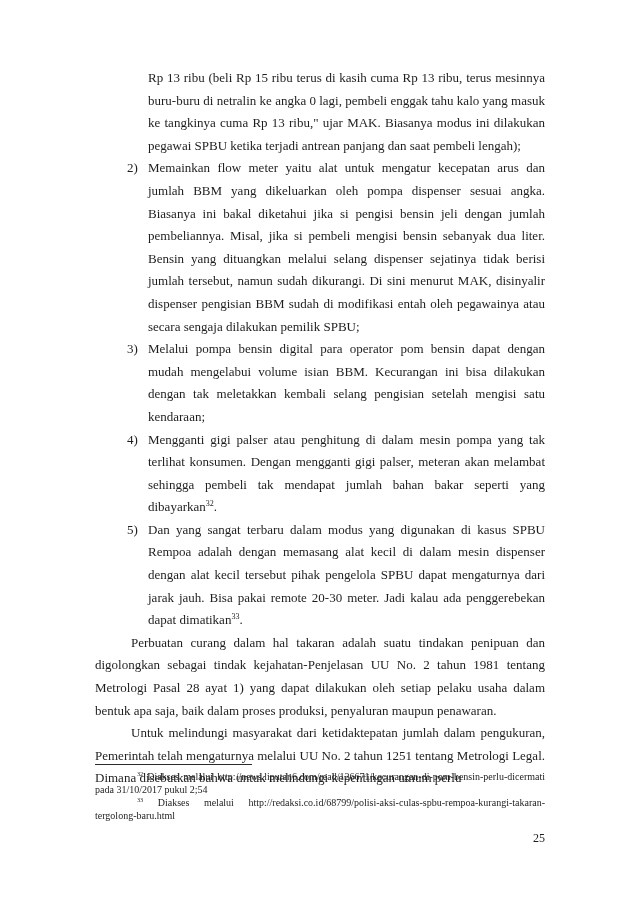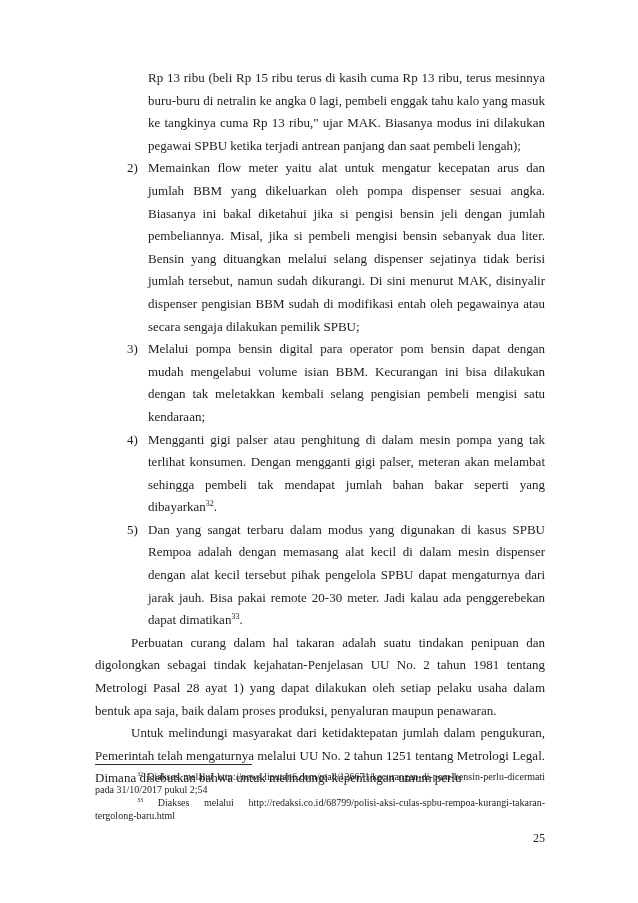--- a/index.html
+++ b/index.html
@@ -56,21 +56,21 @@
   }
 </style>
 </head>
 <body>
 
 <div class="page">
   <main class="body-text">
     <section id="list-section">
         <div class="list-item"><span class="marker"></span><span class="item-text">Rp 13 ribu (beli Rp 15 ribu terus di kasih cuma Rp 13 ribu, terus mesinnya buru-buru di netralin ke angka 0 lagi, pembeli enggak tahu kalo yang masuk ke tangkinya cuma Rp 13 ribu," ujar MAK. Biasanya modus ini dilakukan pegawai SPBU ketika terjadi antrean panjang dan saat pembeli lengah);</span></div>
         <div class="list-item"><span class="marker">2)</span><span class="item-text">Memainkan flow meter yaitu alat untuk mengatur kecepatan arus dan jumlah BBM yang dikeluarkan oleh pompa dispenser sesuai angka. Biasanya ini bakal diketahui jika si pengisi bensin jeli dengan jumlah pembeliannya. Misal, jika si pembeli mengisi bensin sebanyak dua liter. Bensin yang dituangkan melalui selang dispenser sejatinya tidak berisi jumlah tersebut, namun sudah dikurangi. Di sini menurut MAK, disinyalir dispenser pengisian BBM sudah di modifikasi entah oleh pegawainya atau secara sengaja dilakukan pemilik SPBU;</span></div>
-        <div class="list-item"><span class="marker">3)</span><span class="item-text">Melalui pompa bensin digital para operator pom bensin dapat dengan mudah mengelabui volume isian BBM. Kecurangan ini bisa dilakukan dengan tak meletakkan kembali selang pengisian pembeli mengisi satu kendaraan;</span></div>
+        <div class="list-item"><span class="marker">3)</span><span class="item-text">Melalui pompa bensin digital para operator pom bensin dapat dengan mudah mengelabui volume isian BBM. Kecurangan ini bisa dilakukan dengan tak meletakkan kembali selang pengisian setelah mengisi satu kendaraan;</span></div>
         <div class="list-item"><span class="marker">4)</span><span class="item-text">Mengganti gigi palser atau penghitung di dalam mesin pompa yang tak terlihat konsumen. Dengan mengganti gigi palser, meteran akan melambat sehingga pembeli tak mendapat jumlah bahan bakar seperti yang dibayarkan<sup class="fn-ref">32</sup>.</span></div>
         <div class="list-item"><span class="marker">5)</span><span class="item-text">Dan yang sangat terbaru dalam modus yang digunakan di kasus SPBU Rempoa adalah dengan memasang alat kecil di dalam mesin dispenser dengan alat kecil tersebut pihak pengelola SPBU dapat mengaturnya dari jarak jauh. Bisa pakai remote 20-30 meter. Jadi kalau ada penggerebekan dapat dimatikan<sup class="fn-ref">33</sup>.</span></div>
       </section>
     <section id="para-section">
         <p class="para">Perbuatan curang dalam hal takaran adalah suatu tindakan penipuan  dan digolongkan sebagai tindak kejahatan-Penjelasan UU No. 2 tahun 1981 tentang Metrologi Pasal 28 ayat 1) yang dapat dilakukan oleh setiap pelaku usaha dalam bentuk apa saja, baik dalam proses produksi, penyaluran maupun penawaran.</p>
         <p class="para">Untuk melindungi masyarakat dari ketidaktepatan jumlah dalam pengukuran, Pemerintah telah mengaturnya melalui UU No. 2 tahun 1251 tentang Metrologi Legal. Dimana disebutkan bahwa untuk melindungi kepentingan umum perlu</p>
       </section>
   </main>
 
   <footer class="footnote-area">

